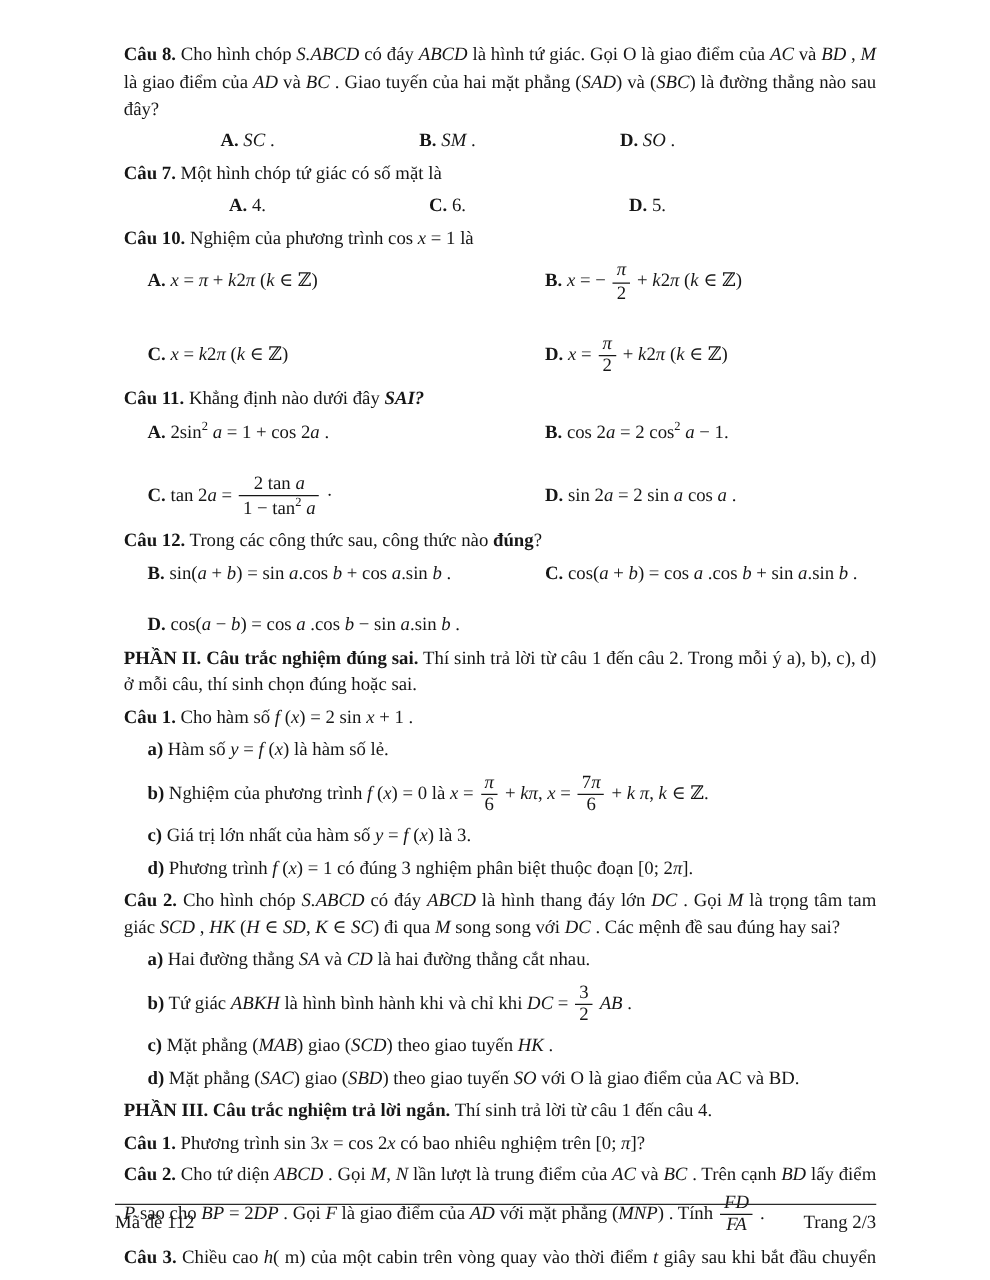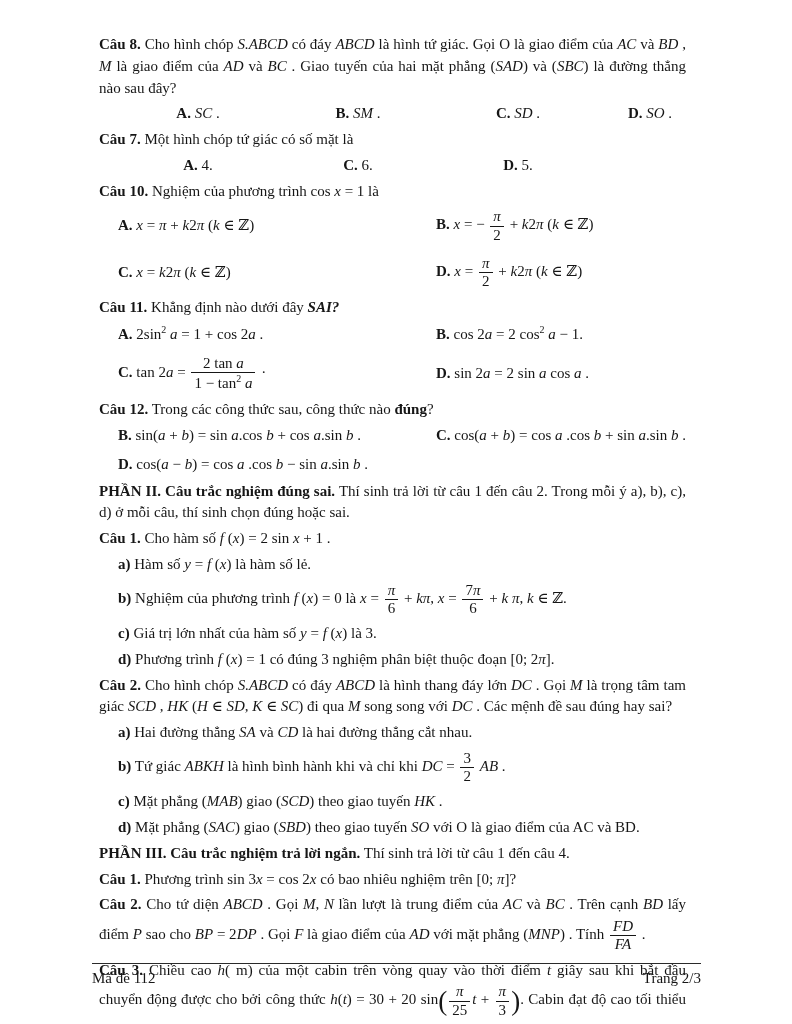--- a/index.html
+++ b/index.html
@@ -11,35 +11,35 @@
     font-size: 15px;
     line-height: 1.45;
     position: relative;
     overflow: hidden;
   }
   .page {
     position: absolute;
     top: 34px; left: 99px;
     width: 603px;
   }
-  .line { margin: 0 16px 4px 0; text-align: justify; }
+  .line { margin: 0 1px 4px 0; text-align: justify; }
   .sub { padding-left: 19px; }
   .opts4 {
     display: grid;
     grid-template-columns: 160px 160px 160px 1fr;
     align-items: center;
     padding-left: 19px;
     margin: 0 0 4px 0;
     text-align: center;
   }
   .opts2 {
     display: grid;
     grid-template-columns: 318px 1fr;
     align-items: center;
-    row-gap: 7px;
+    row-gap: 19px;
     padding-left: 19px;
     margin: 0 0 5px 0;
   }
   .frac {
     display: inline-block;
     text-align: center;
     vertical-align: middle;
     line-height: 1.15;
     margin: 2px 2px;
   }
@@ -60,21 +60,20 @@
 </style>
 </head>
 <body>
 
 <div class="page">
 
   <p class="line"><b>Câu 8.</b> Cho hình chóp <i>S.ABCD</i> có đáy <i>ABCD</i> là hình tứ giác. Gọi O là giao điểm của <i>AC</i> và <i>BD</i> , <i>M</i> là giao điểm của <i>AD</i> và <i>BC</i> . Giao tuyến của hai mặt phẳng (<i>SAD</i>) và (<i>SBC</i>) là đường thẳng nào sau đây?</p>
   <div class="opts4">
     <div><b>A.</b> <i>SC</i> .</div>
     <div><b>B.</b> <i>SM</i> .</div>
-    <div><b>C.</b> <i>SD</i> .</div>
     <div><b>D.</b> <i>SO</i> .</div>
   </div>
 
   <p class="line"><b>Câu 7.</b> Một hình chóp tứ giác có số mặt là</p>
   <div class="opts4">
     <div><b>A.</b> 4.</div>
     <div><b>C.</b> 6.</div>
     <div><b>D.</b> 5.</div>
   </div>
 

